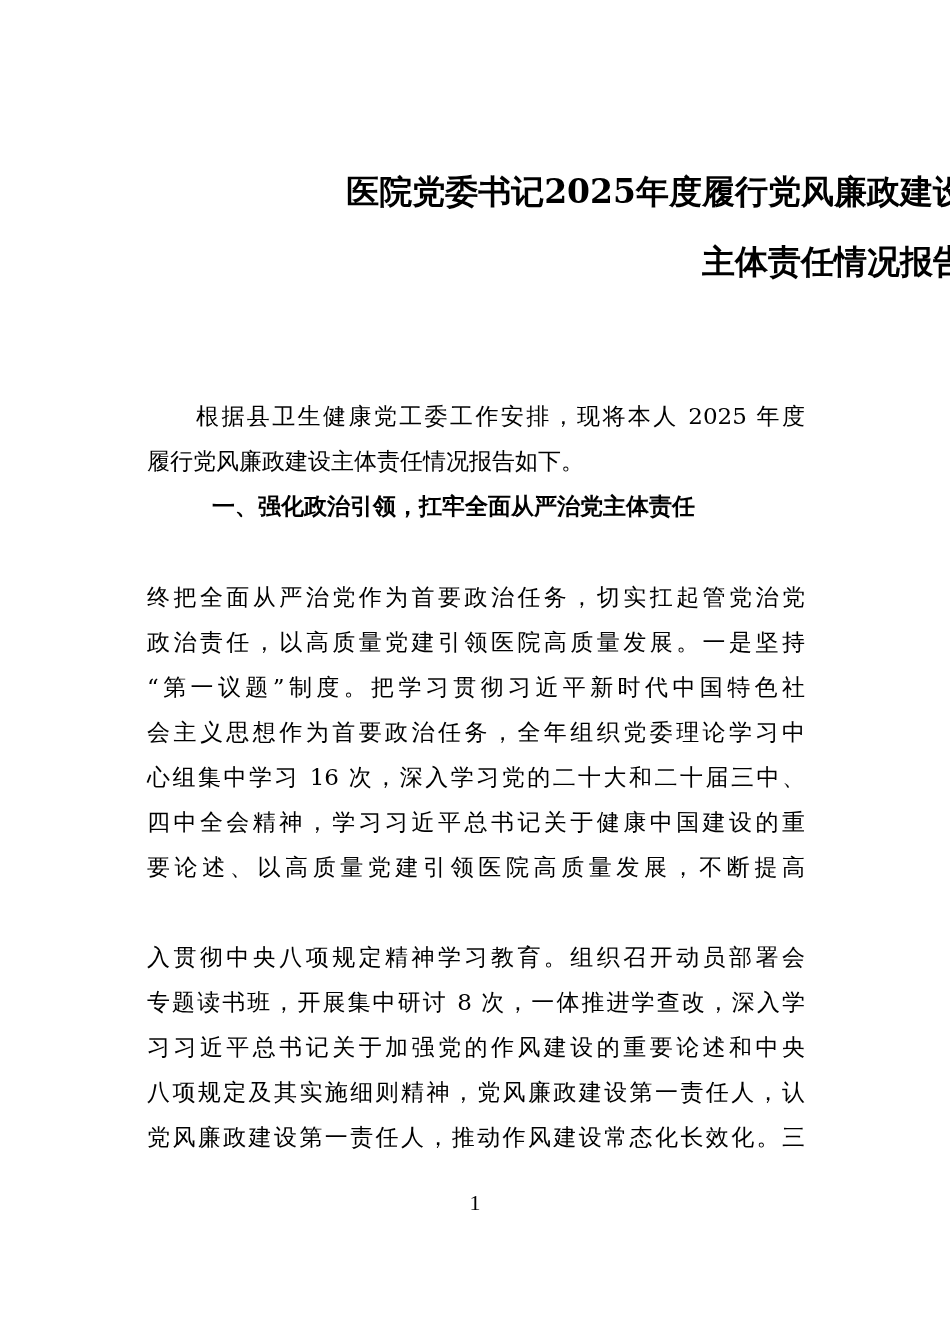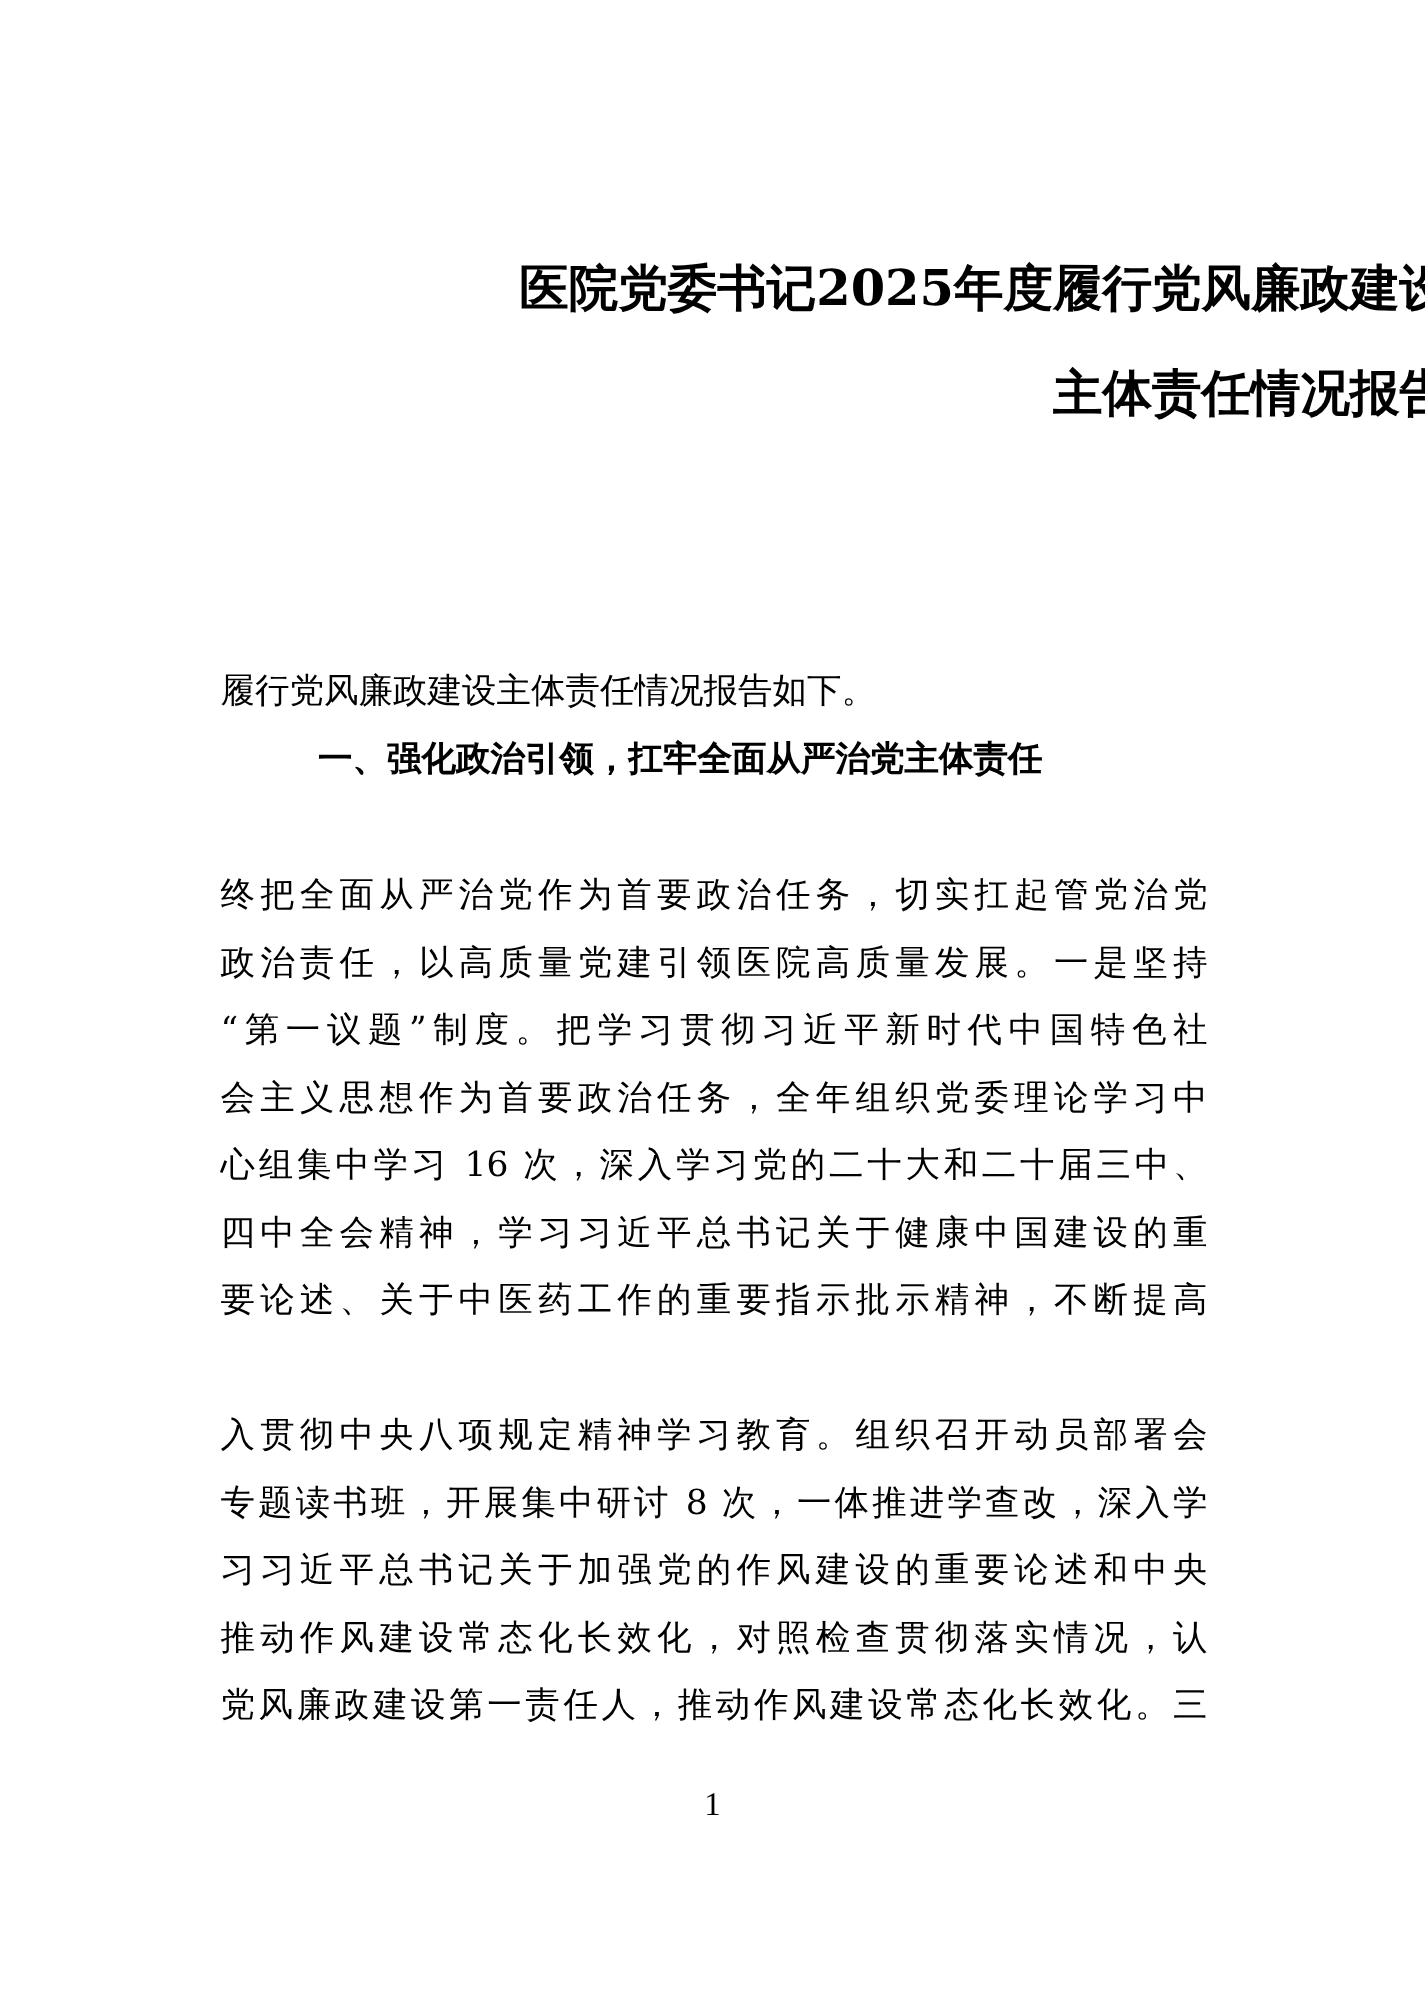--- a/index.html
+++ b/index.html
@@ -73,32 +73,33 @@
     }
   </style>
 </head>
 <body>
 
 <div class="page">
 
   <div class="title-line" style="top:170px;">医院党委书记2025年度履行党风廉政建设</div>
   <div class="title-line" style="top:240px;">主体责任情况报告</div>
 
+  <div class="body-line indent" style="top:400px;">根据县卫生健康党工委工作安排，现将本人 2025 年度</div>
   <div class="body-line last" style="top:445px;">履行党风廉政建设主体责任情况报告如下。</div>
 
   <div class="heading-line" style="top:490px;">一、强化政治引领，扛牢全面从严治党主体责任</div>
 
   <div class="body-line" style="top:581px;">终把全面从严治党作为首要政治任务，切实扛起管党治党</div>
   <div class="body-line" style="top:626px;">政治责任，以高质量党建引领医院高质量发展。一是坚持</div>
   <div class="body-line" style="top:671px;">“第一议题”制度。把学习贯彻习近平新时代中国特色社</div>
   <div class="body-line" style="top:716px;">会主义思想作为首要政治任务，全年组织党委理论学习中</div>
   <div class="body-line" style="top:761px;">心组集中学习 16 次，深入学习党的二十大和二十届三中、</div>
   <div class="body-line" style="top:806px;">四中全会精神，学习习近平总书记关于健康中国建设的重</div>
-  <div class="body-line" style="top:851px;">要论述、关于中医药工作的重要指示批示精神，不断提高</div>
+  <div class="body-line" style="top:851px;">要论述、以高质量党建引领医院高质量发展，不断提高</div>
   <div class="body-line" style="top:941px;">入贯彻中央八项规定精神学习教育。组织召开动员部署会</div>
   <div class="body-line" style="top:986px;">专题读书班，开展集中研讨 8 次，一体推进学查改，深入学</div>
   <div class="body-line" style="top:1031px;">习习近平总书记关于加强党的作风建设的重要论述和中央</div>
-  <div class="body-line" style="top:1076px;">推动作风建设常态化长效化，对照检查贯彻落实情况，认</div>
+  <div class="body-line" style="top:1076px;">八项规定及其实施细则精神，党风廉政建设第一责任人，认</div>
   <div class="body-line" style="top:1121px;">党风廉政建设第一责任人，推动作风建设常态化长效化。三</div>
 
   <div class="page-number">1</div>
 
 </div>
 
 </body></html>

